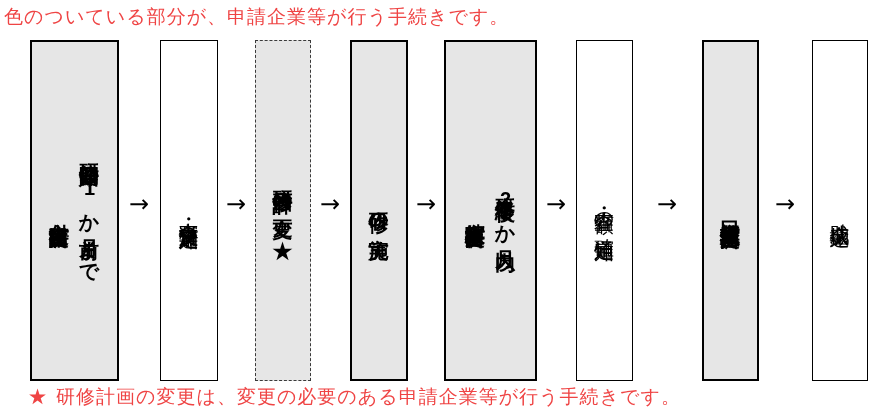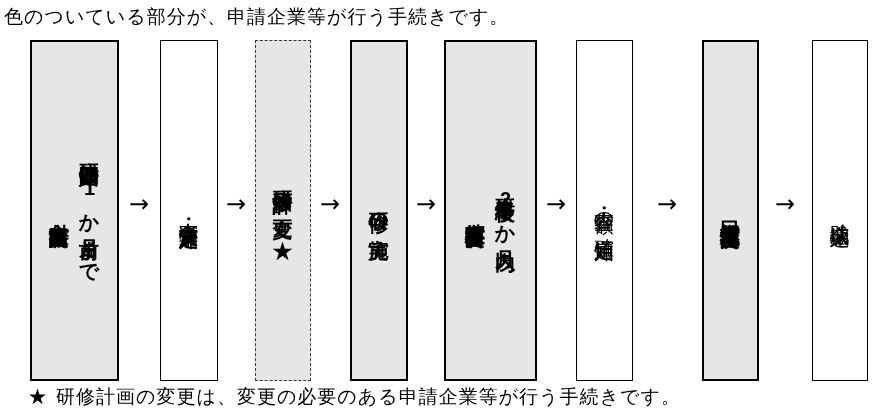--- a/index.html
+++ b/index.html
@@ -8,21 +8,21 @@
     width: 875px;
     height: 413px;
     background: #ffffff;
     overflow: hidden;
     font-family: "Liberation Sans", sans-serif;
   }
   .note {
     position: absolute;
     font-family: Liberation Sans, sans-serif;
     font-size: 19px;
-    color: #000000;
+    color: #ef4444;
     white-space: nowrap;
     letter-spacing: 1px;
   }
   .note-top { left: 4px; top: 4px; }
   .note-bottom { left: 28px; top: 384px; }
   .note-bottom .star { margin-right: 8px; }
 
   .box {
     position: absolute;
     top: 40px;

